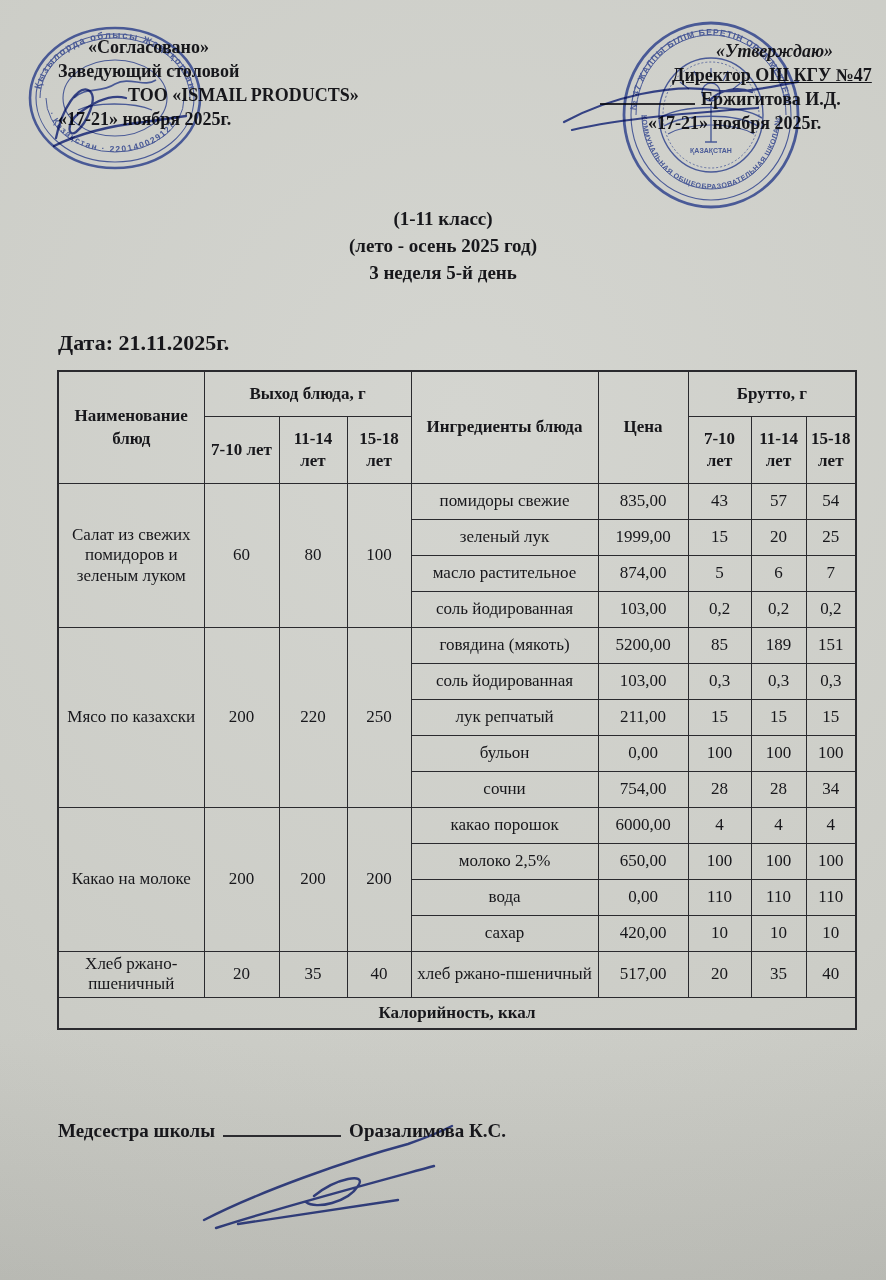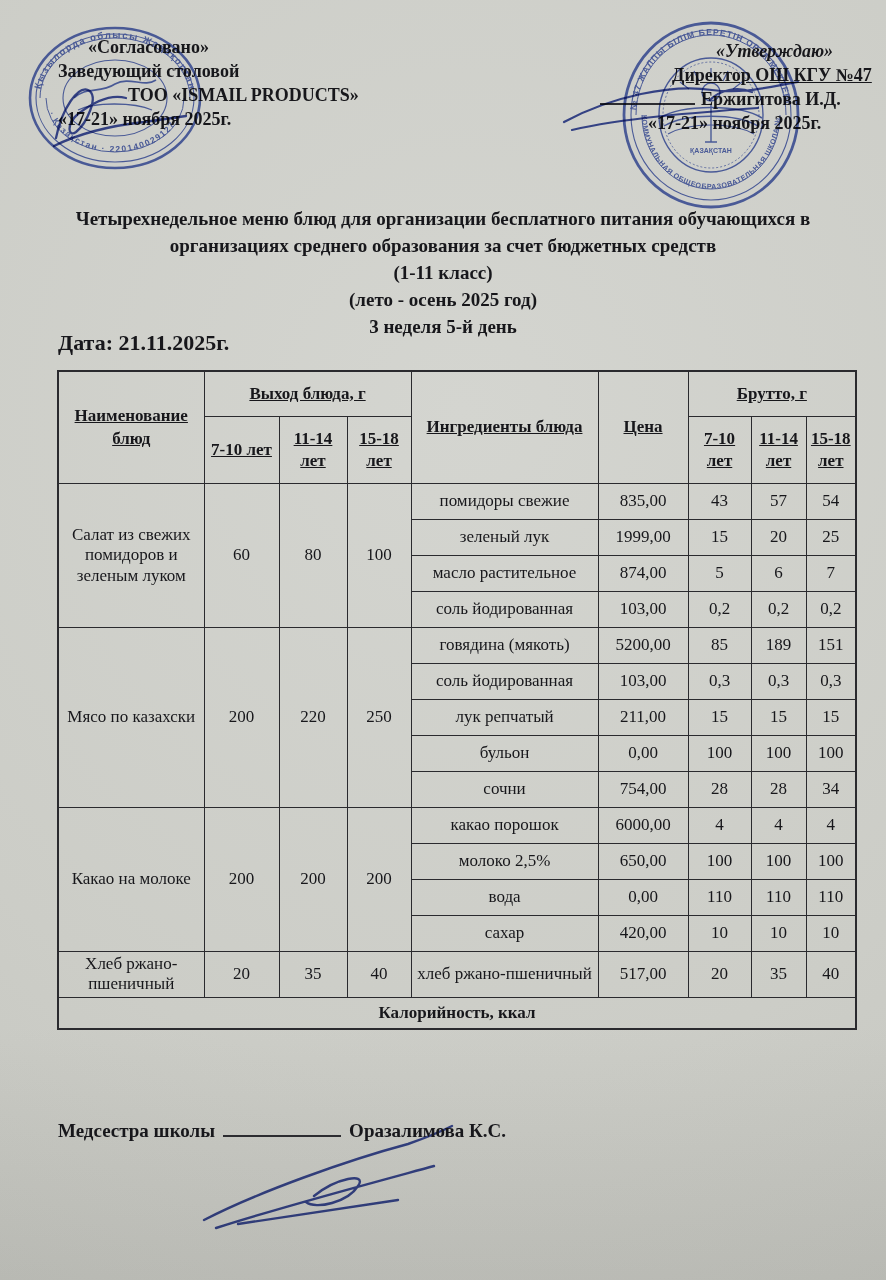--- a/index.html
+++ b/index.html
@@ -17,21 +17,21 @@
   .approval-right{left:600px;top:40px;}
   .ind-30{margin-left:30px;} .ind-45{margin-left:72px;text-decoration:underline;} .ind-58{margin-left:70px;} .ind-75{margin-left:116px;font-style:italic;} .ind-48{margin-left:48px;}
   .uline{display:inline-block;width:95px;border-bottom:2px solid #2c2c30;height:14px;margin-right:6px;}
   
   .doc-title{position:absolute;top:206px;left:63px;width:760px;text-align:center;font-size:19px;font-weight:bold;line-height:1.42;}
   .date-line{position:absolute;top:330px;left:58px;font-size:22px;font-weight:bold;}
   
   .menu-table{position:absolute;left:57px;top:370px;width:798px;border-collapse:collapse;table-layout:fixed;font-size:17px;}
   .menu-table th,.menu-table td{border:1.6px solid #2a2a2e;padding:2px 4px;text-align:center;vertical-align:middle;line-height:1.2;overflow:hidden;}
   .menu-table{border:2px solid #2a2a2e;}
-  .menu-table thead th{font-weight:bold;line-height:1.3;text-decoration:underline;}
+  .menu-table thead th{font-weight:bold;line-height:1.3;}
   .hrow1 th{height:40px;}
   .hrow2 th{height:62px;}
   .cell{height:31px;}
   .dish{line-height:1.35;padding:4px 6px;}
   .price{text-align:right;padding-right:12px;}
   .footer{text-align:left;font-weight:bold;padding:5px 8px;height:26px;}
   
   .nurse-line{position:absolute;top:1120px;left:58px;font-size:19px;font-weight:bold;}
   .nurse-line .uline{width:118px;margin:0 8px;border-bottom:2px solid #2c2c30;}
   
@@ -105,21 +105,20 @@
     <path d="M10,64 C16,34 32,12 42,16 C54,22 40,50 30,58 C22,64 20,50 32,40 C50,26 66,20 80,24 M8,72 C32,60 62,52 98,48 L140,42" fill="none" stroke="#2b3d9b" stroke-width="2.3" stroke-linecap="round"></path>
   </svg>
   <svg class="sig sig-right" viewBox="0 0 245 62">
     <path d="M4,46 C52,20 112,8 152,14 C182,18 204,12 238,6 M12,54 C62,42 142,36 198,32 M150,24 C160,14 177,10 192,16" fill="none" stroke="#2b3d9b" stroke-width="2.2" stroke-linecap="round"></path>
   </svg>
   <svg class="sig sig-bottom" viewBox="0 0 265 118">
     <path d="M8,100 C62,72 152,40 212,24 C232,17 248,10 256,6 M20,108 C82,88 172,64 238,46 M118,76 C140,58 172,52 162,66 C152,82 120,90 110,82 M42,104 L202,80" fill="none" stroke="#2b3d9b" stroke-width="2.4" stroke-linecap="round"></path>
   </svg>
 
   <div class="doc-title">
-    <div>Четырехнедельное меню блюд для организации бесплатного питания обучающихся в организациях среднего образования за счет бюджетных средств</div>
     <div>(1-11 класс)</div>
     <div>(лето - осень 2025 год)</div>
     <div>3 неделя 5-й день</div>
   </div>
 
   <div class="date-line">Дата: 21.11.2025г.</div>
 
   <table class="menu-table">
     <colgroup>
       <col style="width:146px">

